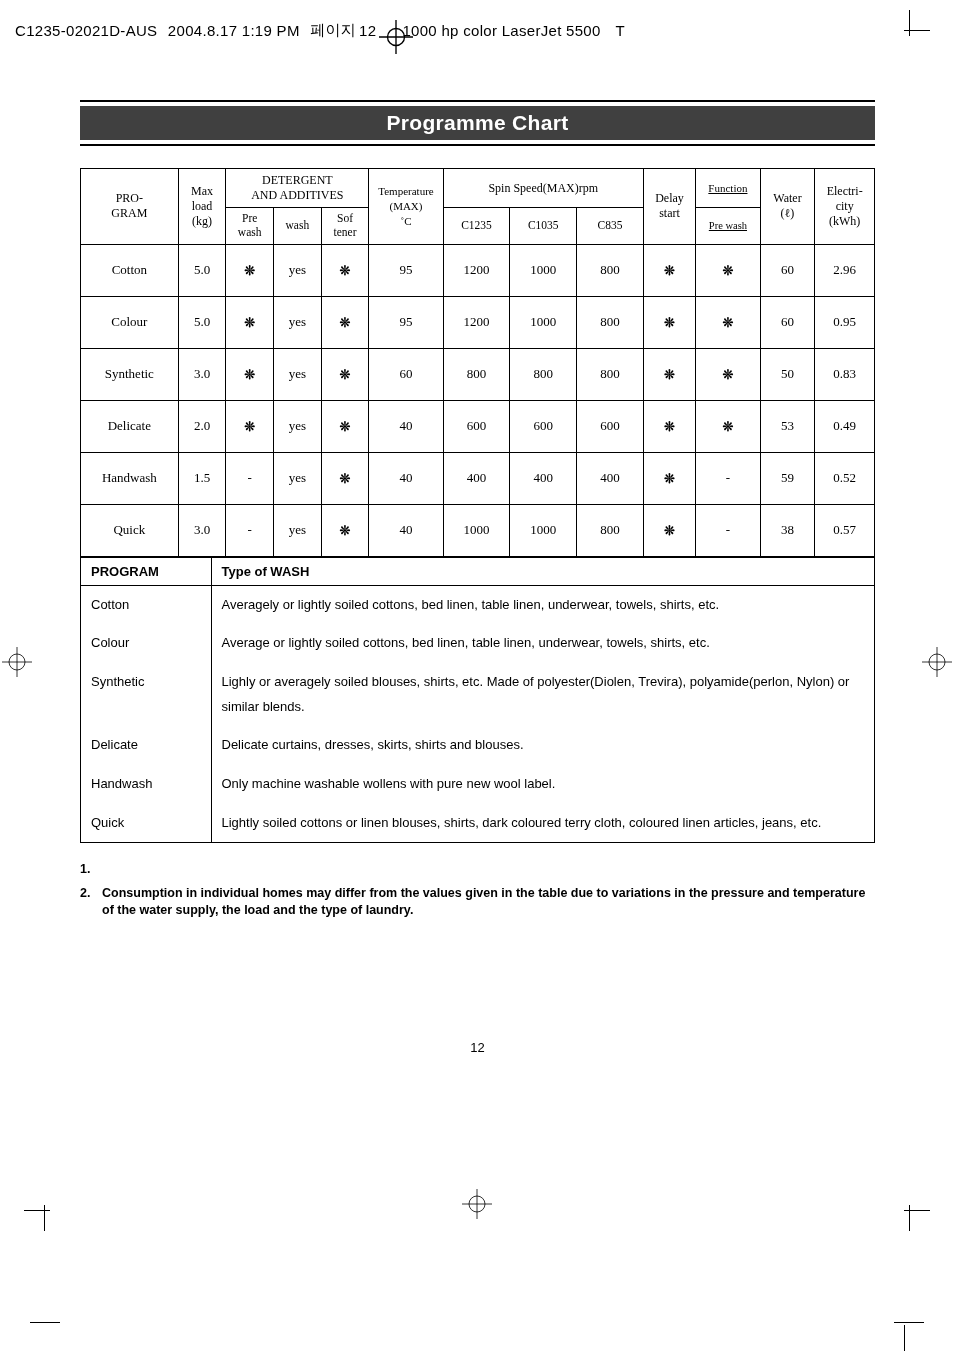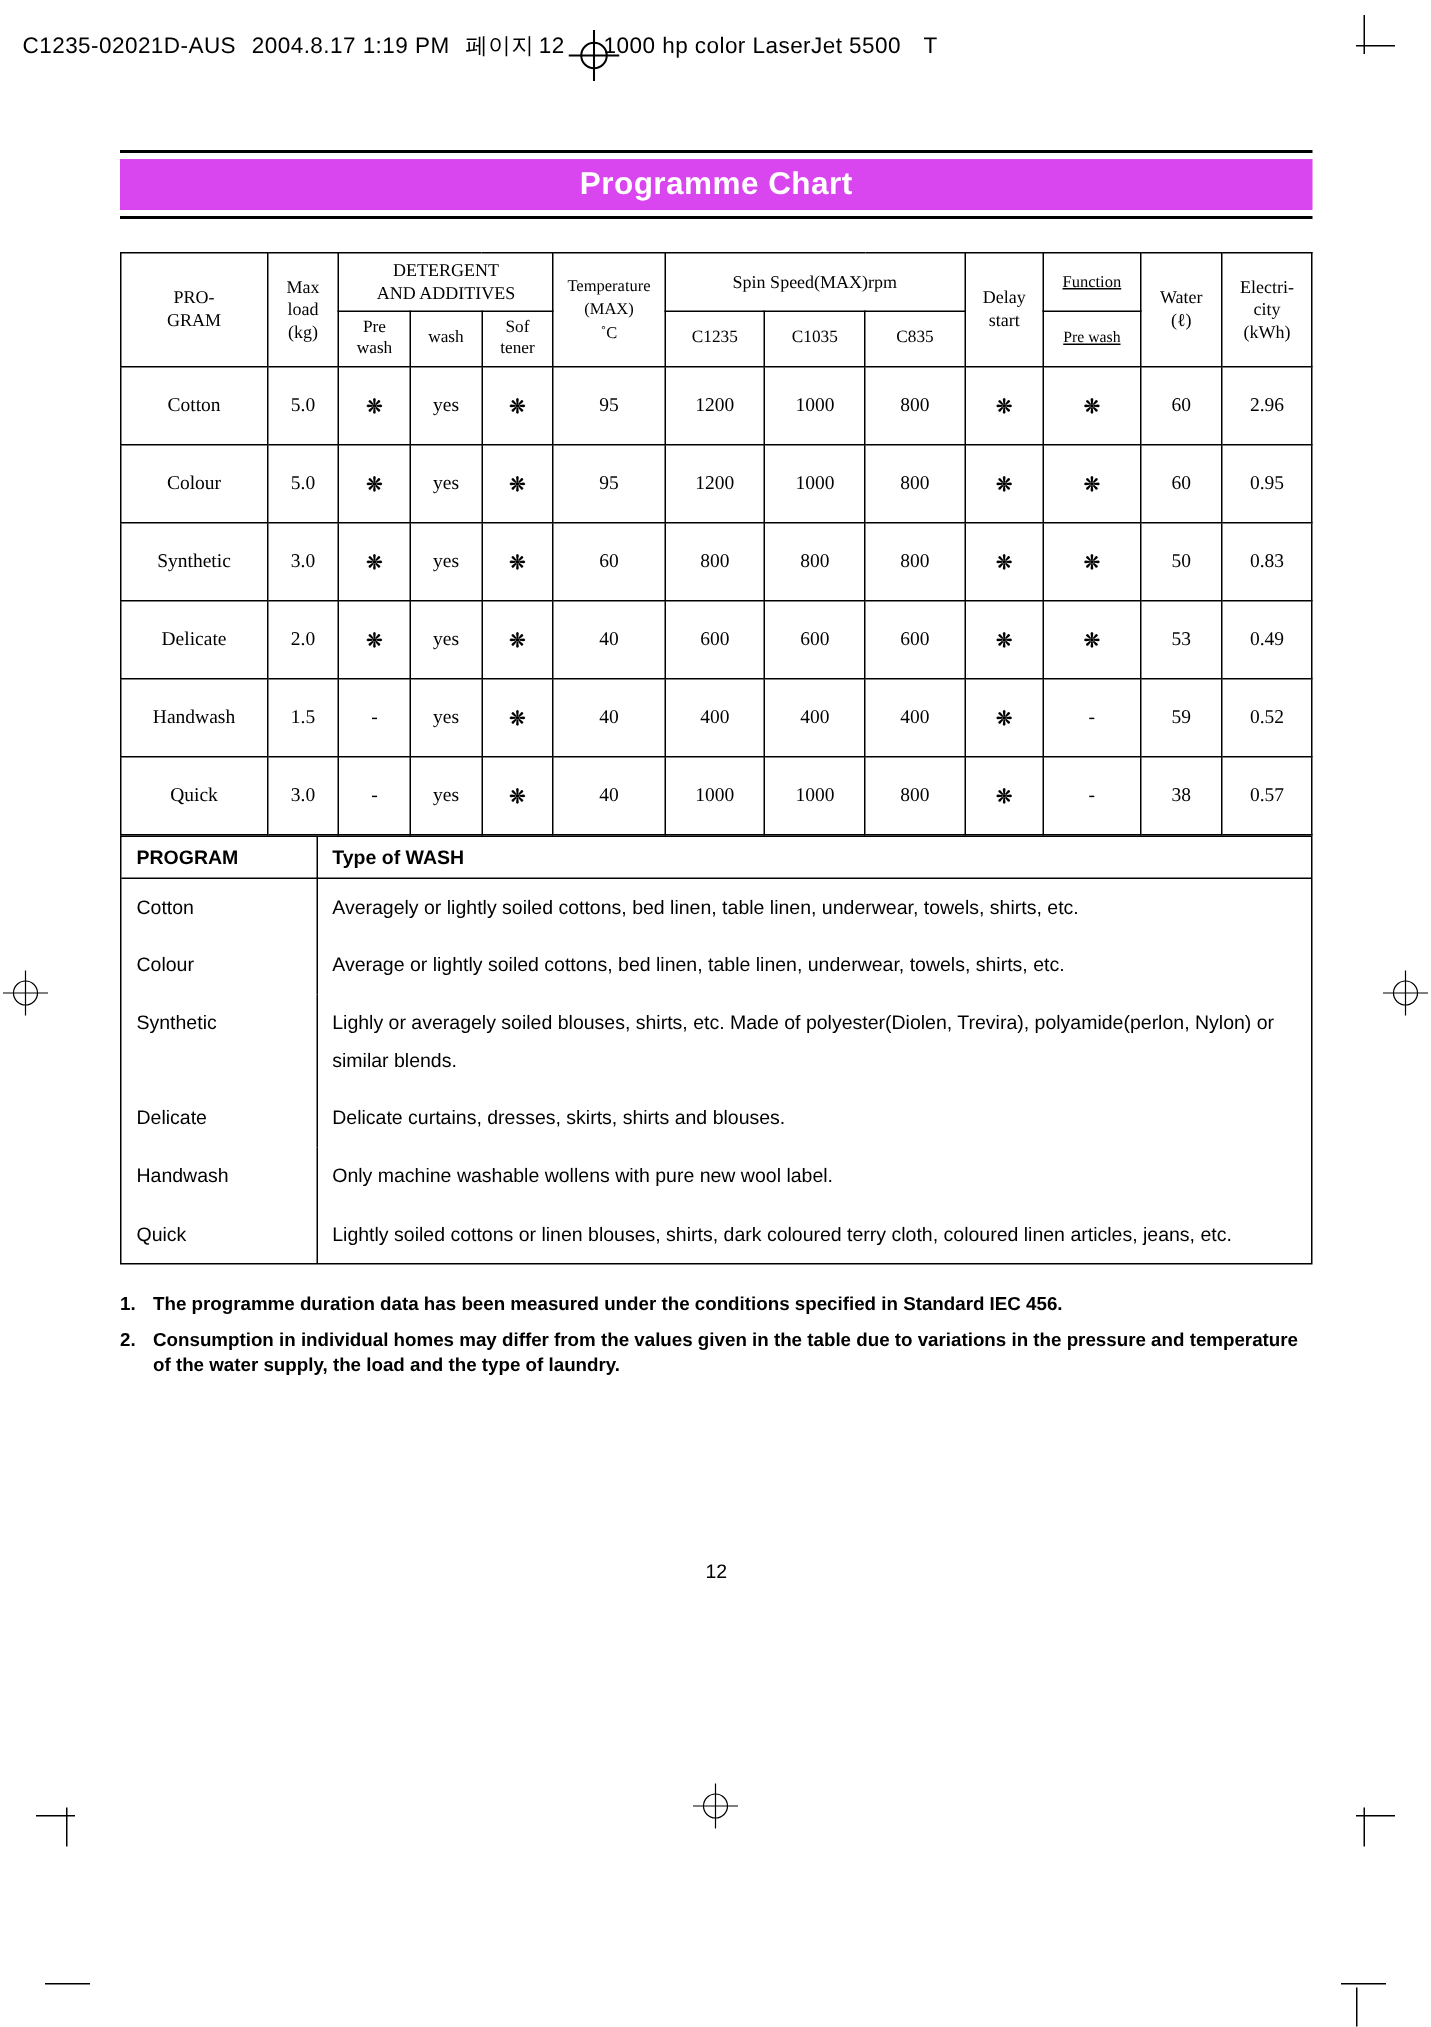--- a/index.html
+++ b/index.html
@@ -28,21 +28,21 @@
       top: 100px;
       left: 80px;
       width: 795px;
     }
     .title-rule-thick {
       border: none;
       border-top: 2.5px solid #000;
       margin-bottom: 4px;
     }
     .title-bar {
-      background: #d946ef;
+      background: #404040;
       color: #fff;
       font-weight: bold;
       font-size: 21px;
       text-align: center;
       padding: 5px 0;
       letter-spacing: 0.3px;
     }
     .title-rule-thin {
       border: none;
       border-top: 2px solid #000;
@@ -356,21 +356,20 @@
             <td class="col1">Quick</td>
             <td>Lightly soiled cottons or linen blouses, shirts, dark coloured terry cloth, coloured linen articles, jeans, etc.</td>
           </tr>
         </tbody>
     </table>
   </div>
 
   <div class="notes">
     <div class="note-item">
       <div class="num">1.</div>
-      <div>The programme duration data has been measured under the conditions specified in Standard IEC 456.</div>
     </div>
     <div class="note-item">
       <div class="num">2.</div>
       <div>Consumption in individual homes may differ from the values given in the table due to variations in the pressure and temperature of the water supply, the load and the type of laundry.</div>
     </div>
   </div>
 
   <div class="page-num">12</div>
 </div>
 

